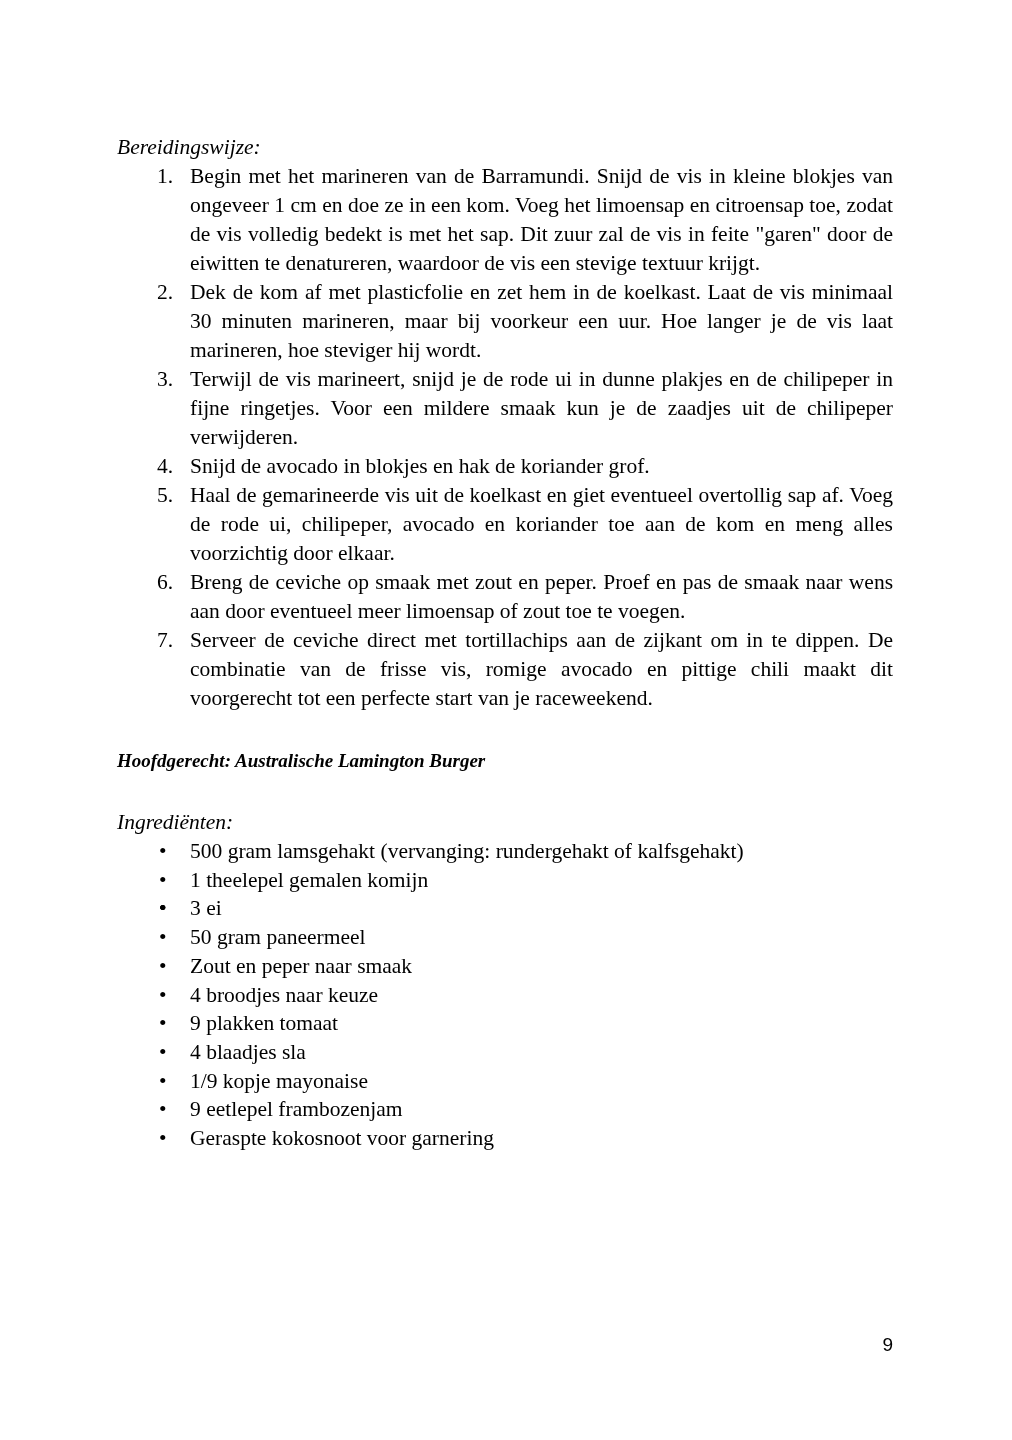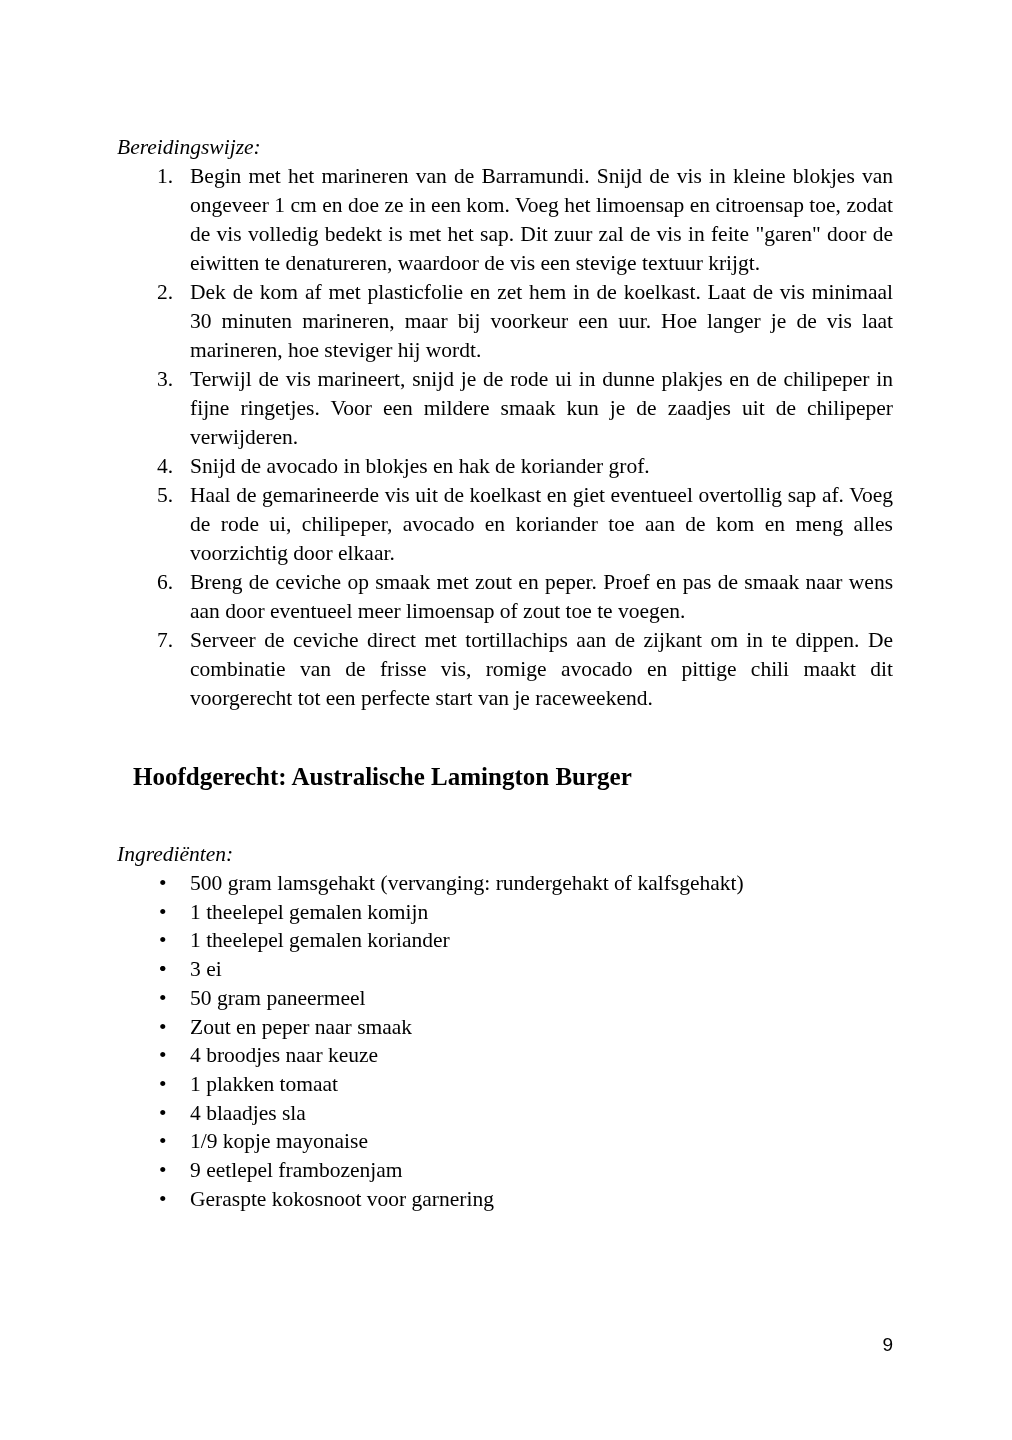--- a/index.html
+++ b/index.html
@@ -63,24 +63,25 @@
     top: 0;
     width: 28px;
     text-align: left;
     font-size: 21.5px;
     line-height: 29px;
   }
 
   
   .dish-heading {
     font-weight: bold;
-    font-size: 25px;
-    line-height: 29px;
-    margin: 16px;
+    font-size: 19px;
+    line-height: 29px;
+    margin: 0;
     white-space: nowrap;
+    font-style: italic;
   }
 
   
   ul.ingredients {
     list-style: none;
     margin: 0;
     padding: 0;
   }
   ul.ingredients > li {
     position: relative;
@@ -166,21 +167,20 @@
       <li>
         <span class="bullet">•</span>
         <span class="item-text">500 gram lamsgehakt (vervanging: rundergehakt of kalfsgehakt)</span>
       </li>
       <li>
         <span class="bullet">•</span>
         <span class="item-text">1 theelepel gemalen komijn</span>
       </li>
       <li>
         <span class="bullet">•</span>
-        <span class="item-text">1 theelepel gemalen koriander</span>
       </li>
       <li>
         <span class="bullet">•</span>
       </li>
       <li>
         <span class="bullet">•</span>
         <span class="item-text">3 ei</span>
       </li>
       <li>
         <span class="bullet">•</span>
@@ -189,21 +189,21 @@
       <li>
         <span class="bullet">•</span>
         <span class="item-text">Zout en peper naar smaak</span>
       </li>
       <li>
         <span class="bullet">•</span>
         <span class="item-text">4 broodjes naar keuze</span>
       </li>
       <li>
         <span class="bullet">•</span>
-        <span class="item-text">1 plakken tomaat</span>
+        <span class="item-text">9 plakken tomaat</span>
       </li>
       <li>
         <span class="bullet">•</span>
         <span class="item-text">4 blaadjes sla</span>
       </li>
       <li>
         <span class="bullet">•</span>
         <span class="item-text">1/9 kopje mayonaise</span>
       </li>
       <li>

